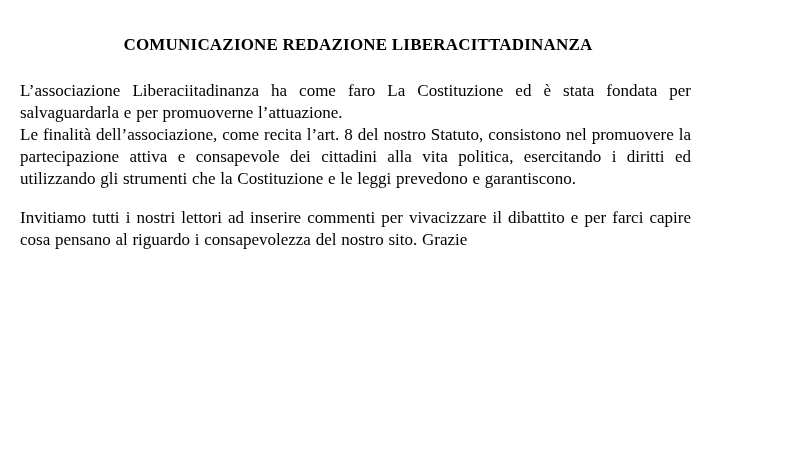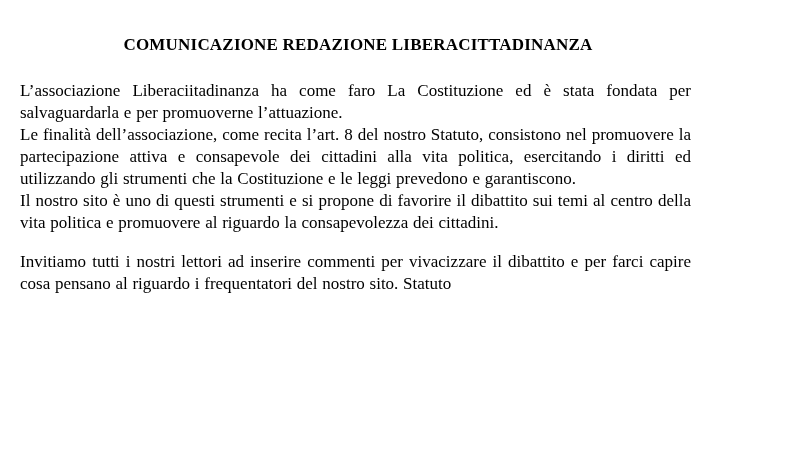--- a/index.html
+++ b/index.html
@@ -43,16 +43,15 @@
     }
   </style>
 </head>
 <body>
 
 <div class="page">
   <h1 class="doc-title">COMUNICAZIONE REDAZIONE LIBERACITTADINANZA</h1>
   <div class="doc-body">
       <p class="para">L’associazione Liberaciitadinanza ha come faro La Costituzione ed è stata fondata per salvaguardarla e per promuoverne l’attuazione.</p>
       <p class="para">Le finalità dell’associazione, come recita l’art. 8 del nostro Statuto, consistono nel promuovere la partecipazione attiva e consapevole dei cittadini alla vita politica, esercitando i diritti ed utilizzando gli strumenti che la Costituzione e le leggi prevedono e garantiscono.</p>
-      <p class="para">Il nostro sito è uno di questi strumenti e si propone di favorire il dibattito sui temi al centro della  vita politica e promuovere al riguardo la consapevolezza dei cittadini.</p>
-      <p class="para gap">Invitiamo tutti i nostri lettori ad inserire commenti per vivacizzare il dibattito e per farci capire cosa pensano al riguardo i frequentatori del nostro sito. Statuto</p>
+      <p class="para gap">Invitiamo tutti i nostri lettori ad inserire commenti per vivacizzare il dibattito e per farci capire cosa pensano al riguardo i consapevolezza del nostro sito. Grazie</p>
     </div>
 </div>
 
 </body></html>

